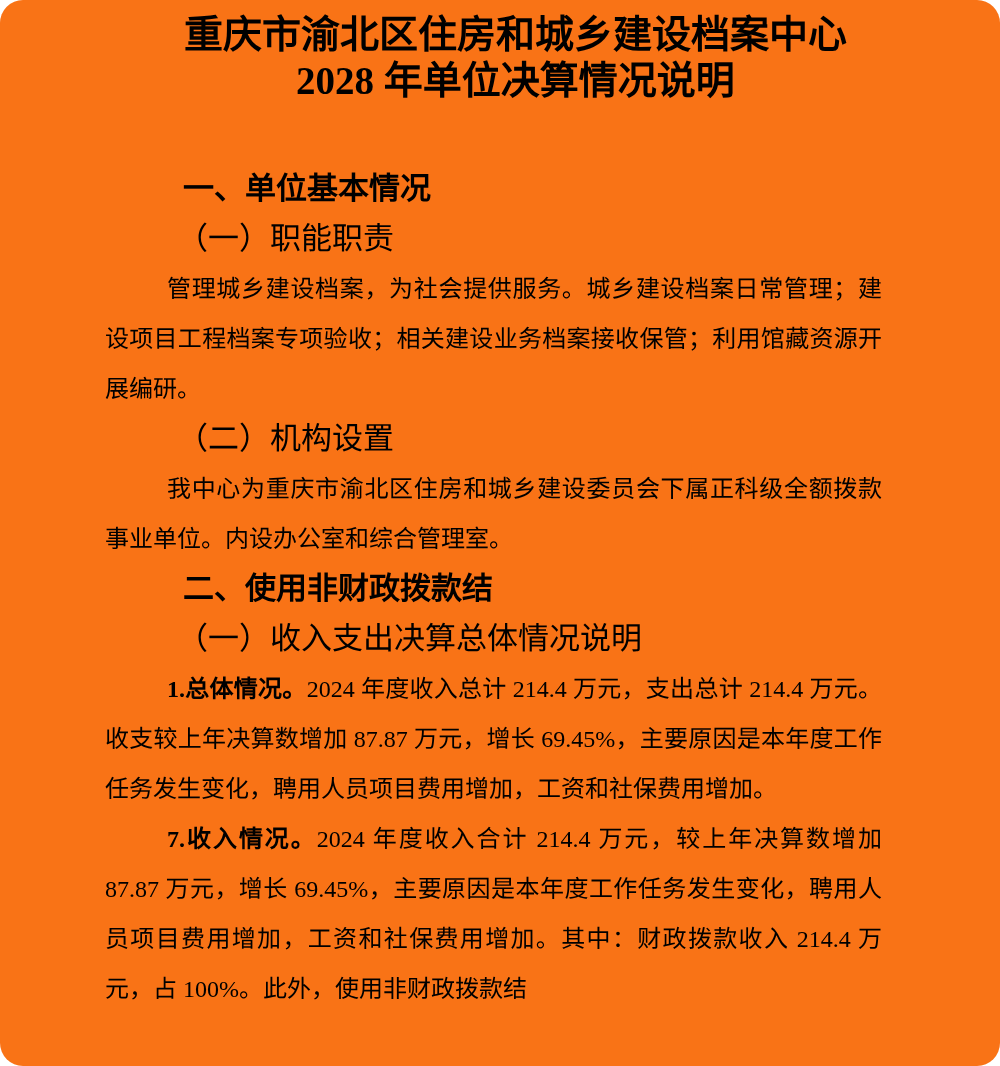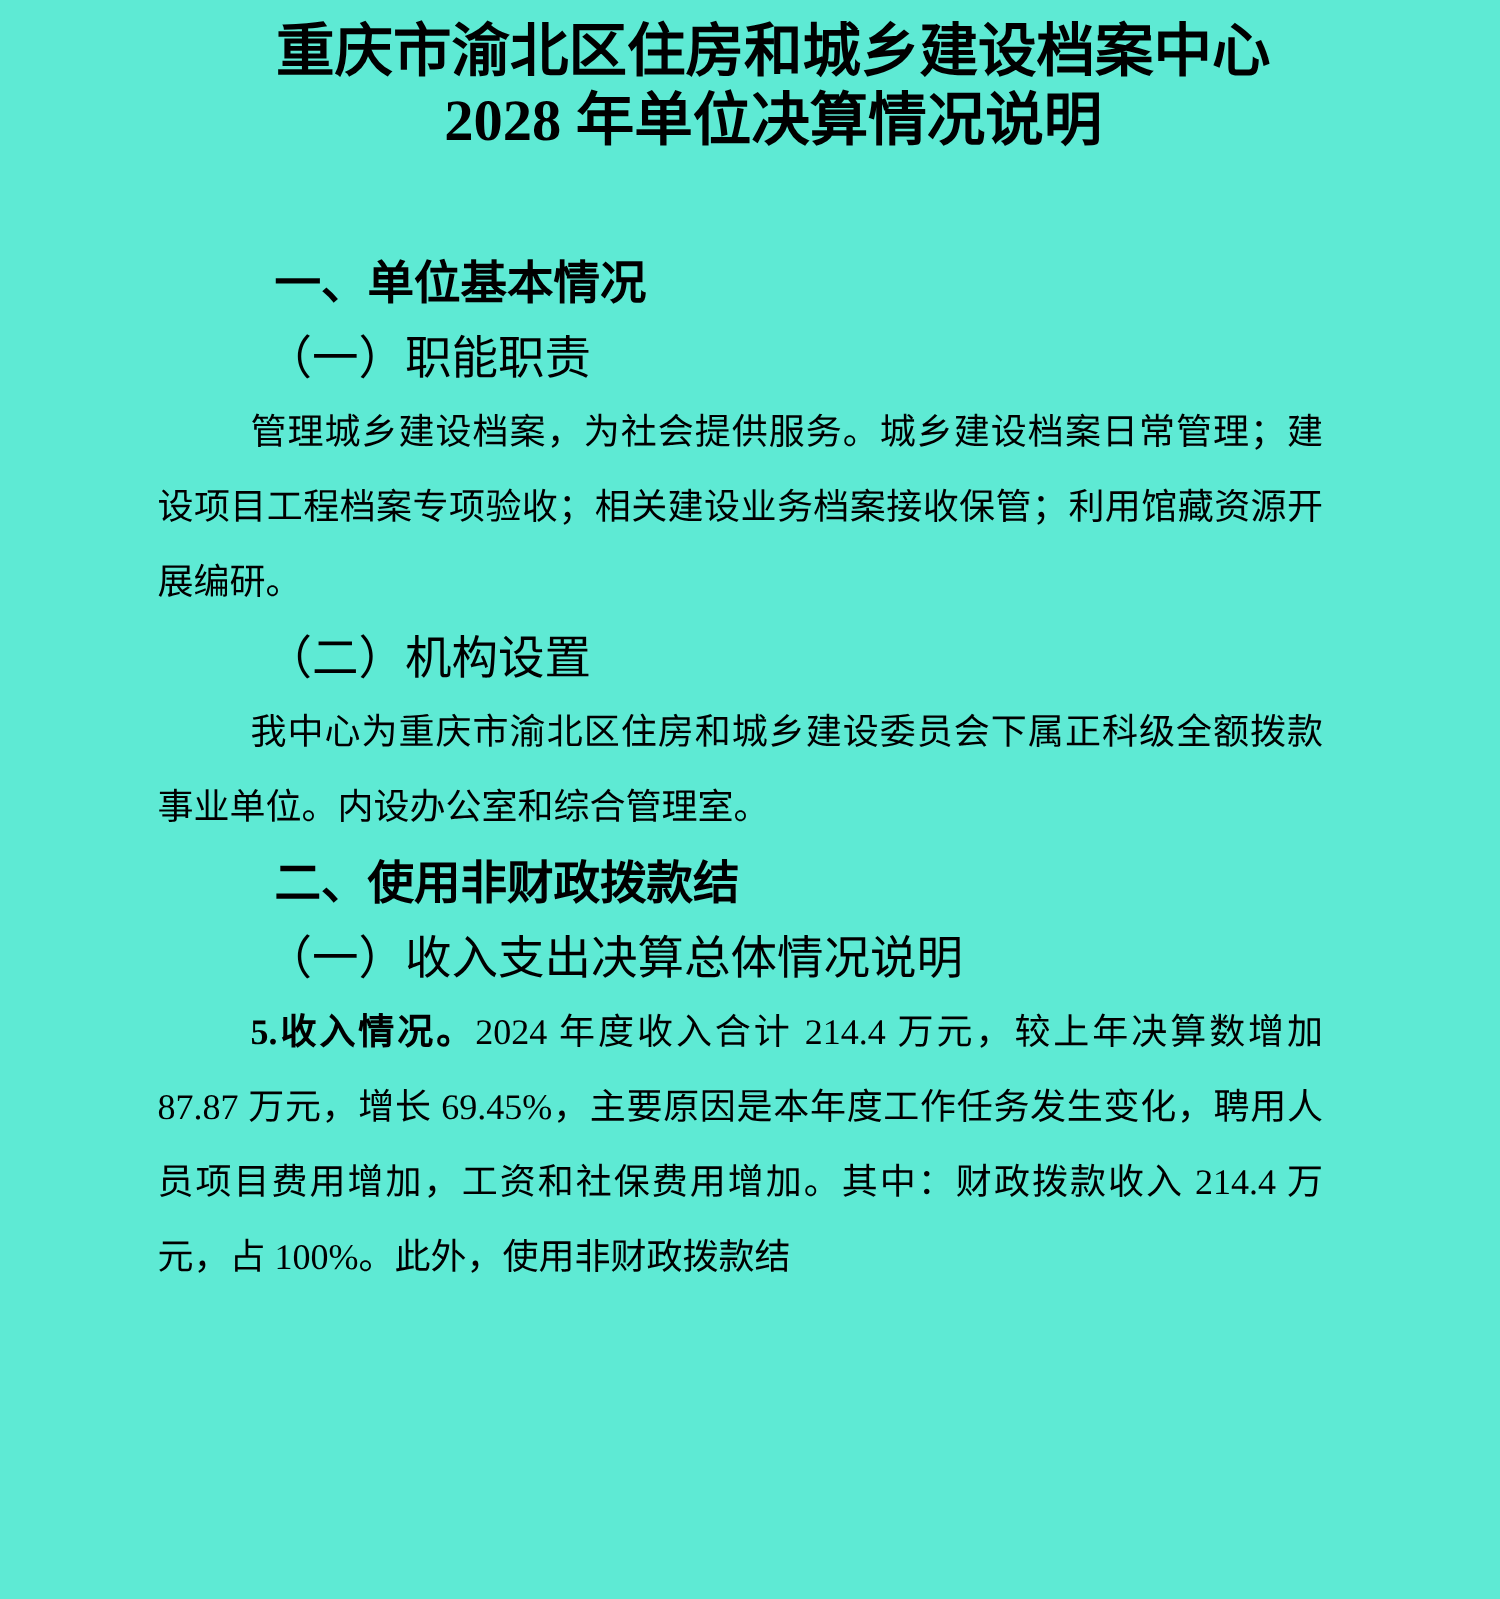--- a/index.html
+++ b/index.html
@@ -11,21 +11,22 @@
     height: 1066px;
     background: #ffffff;
     color: #000000;
     overflow: hidden;
   }
   .page {
     box-sizing: border-box;
     width: 1000px;
     height: 1066px;
     padding: 12px 118px 0 105px;
-    background: #5eead4;
+    background: #f97316;
+    border-radius: 23px;
   }
   
   .doc-title {
     font-family: "Liberation Serif", "DejaVu Serif", serif;
     font-weight: 700;
     font-size: 39px;
     line-height: 46px;
     text-align: center;
     position: relative;
     left: 22px;
@@ -87,18 +88,19 @@
     <p class="para">管理城乡建设档案，为社会提供服务。城乡建设档案日常管理；建设项目工程档案专项验收；相关建设业务档案接收保管；利用馆藏资源开展编研。</p>
 
     <h3 class="h2">（二）机构设置</h3>
 
     <p class="para">我中心为重庆市渝北区住房和城乡建设委员会下属正科级全额拨款事业单位。内设办公室和综合管理室。</p>
 
     <h2 class="h1">二、使用非财政拨款结</h2>
 
     <h3 class="h2">（一）收入支出决算总体情况说明</h3>
 
+    <p class="para"><span class="lead">1.总体情况。</span><span>2024 年度收入总计 214.4 万元，支出总计 214.4 万元。收支较上年决算数增加 87.87 万元，增长 69.45%，主要原因是本年度工作任务发生变化，聘用人员项目费用增加，工资和社保费用增加。</span></p>
 
-    <p class="para"><span class="lead">5.收入情况。</span><span>2024 年度收入合计 214.4 万元，较上年决算数增加 87.87 万元，增长 69.45%，主要原因是本年度工作任务发生变化，聘用人员项目费用增加，工资和社保费用增加。其中：财政拨款收入 214.4 万元，占 100%。此外，使用非财政拨款结</span></p>
+    <p class="para"><span class="lead">7.收入情况。</span><span>2024 年度收入合计 214.4 万元，较上年决算数增加 87.87 万元，增长 69.45%，主要原因是本年度工作任务发生变化，聘用人员项目费用增加，工资和社保费用增加。其中：财政拨款收入 214.4 万元，占 100%。此外，使用非财政拨款结</span></p>
 
   </main>
 
 </div>
 
 </body></html>

